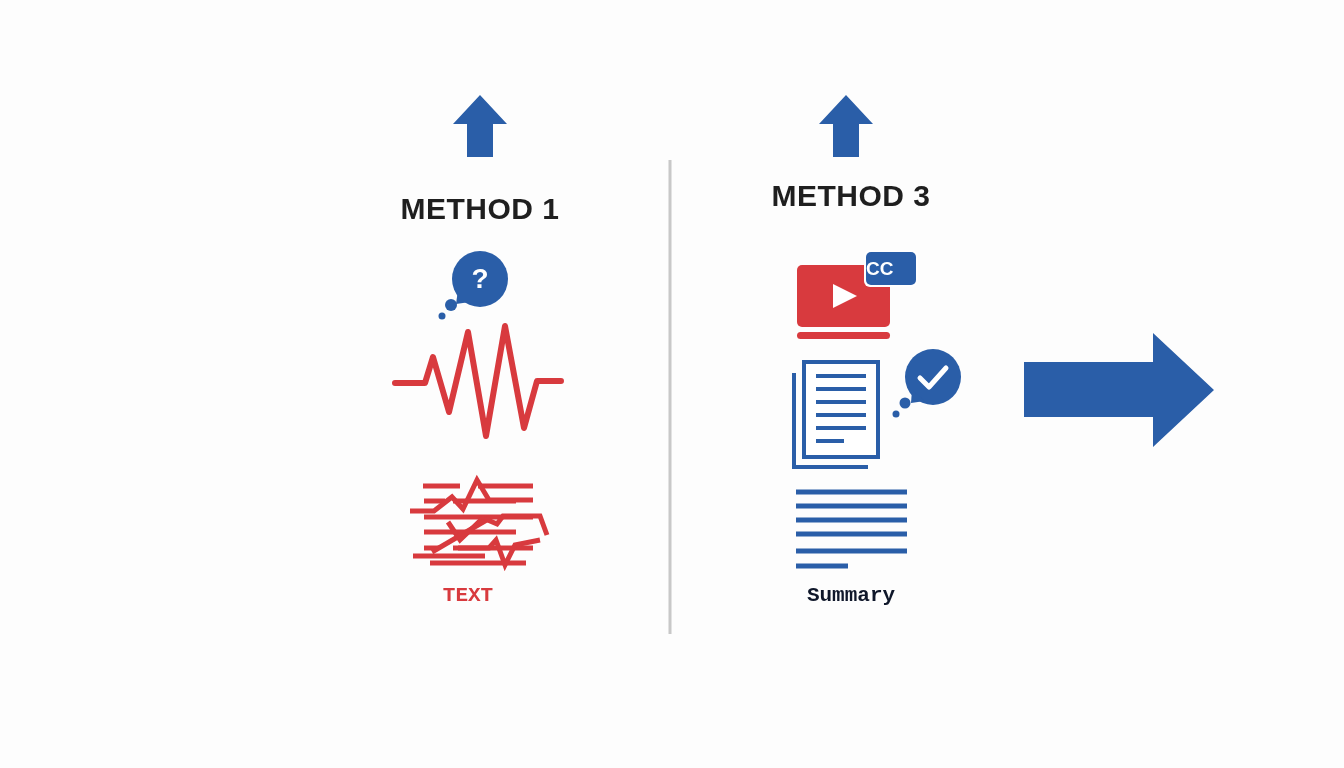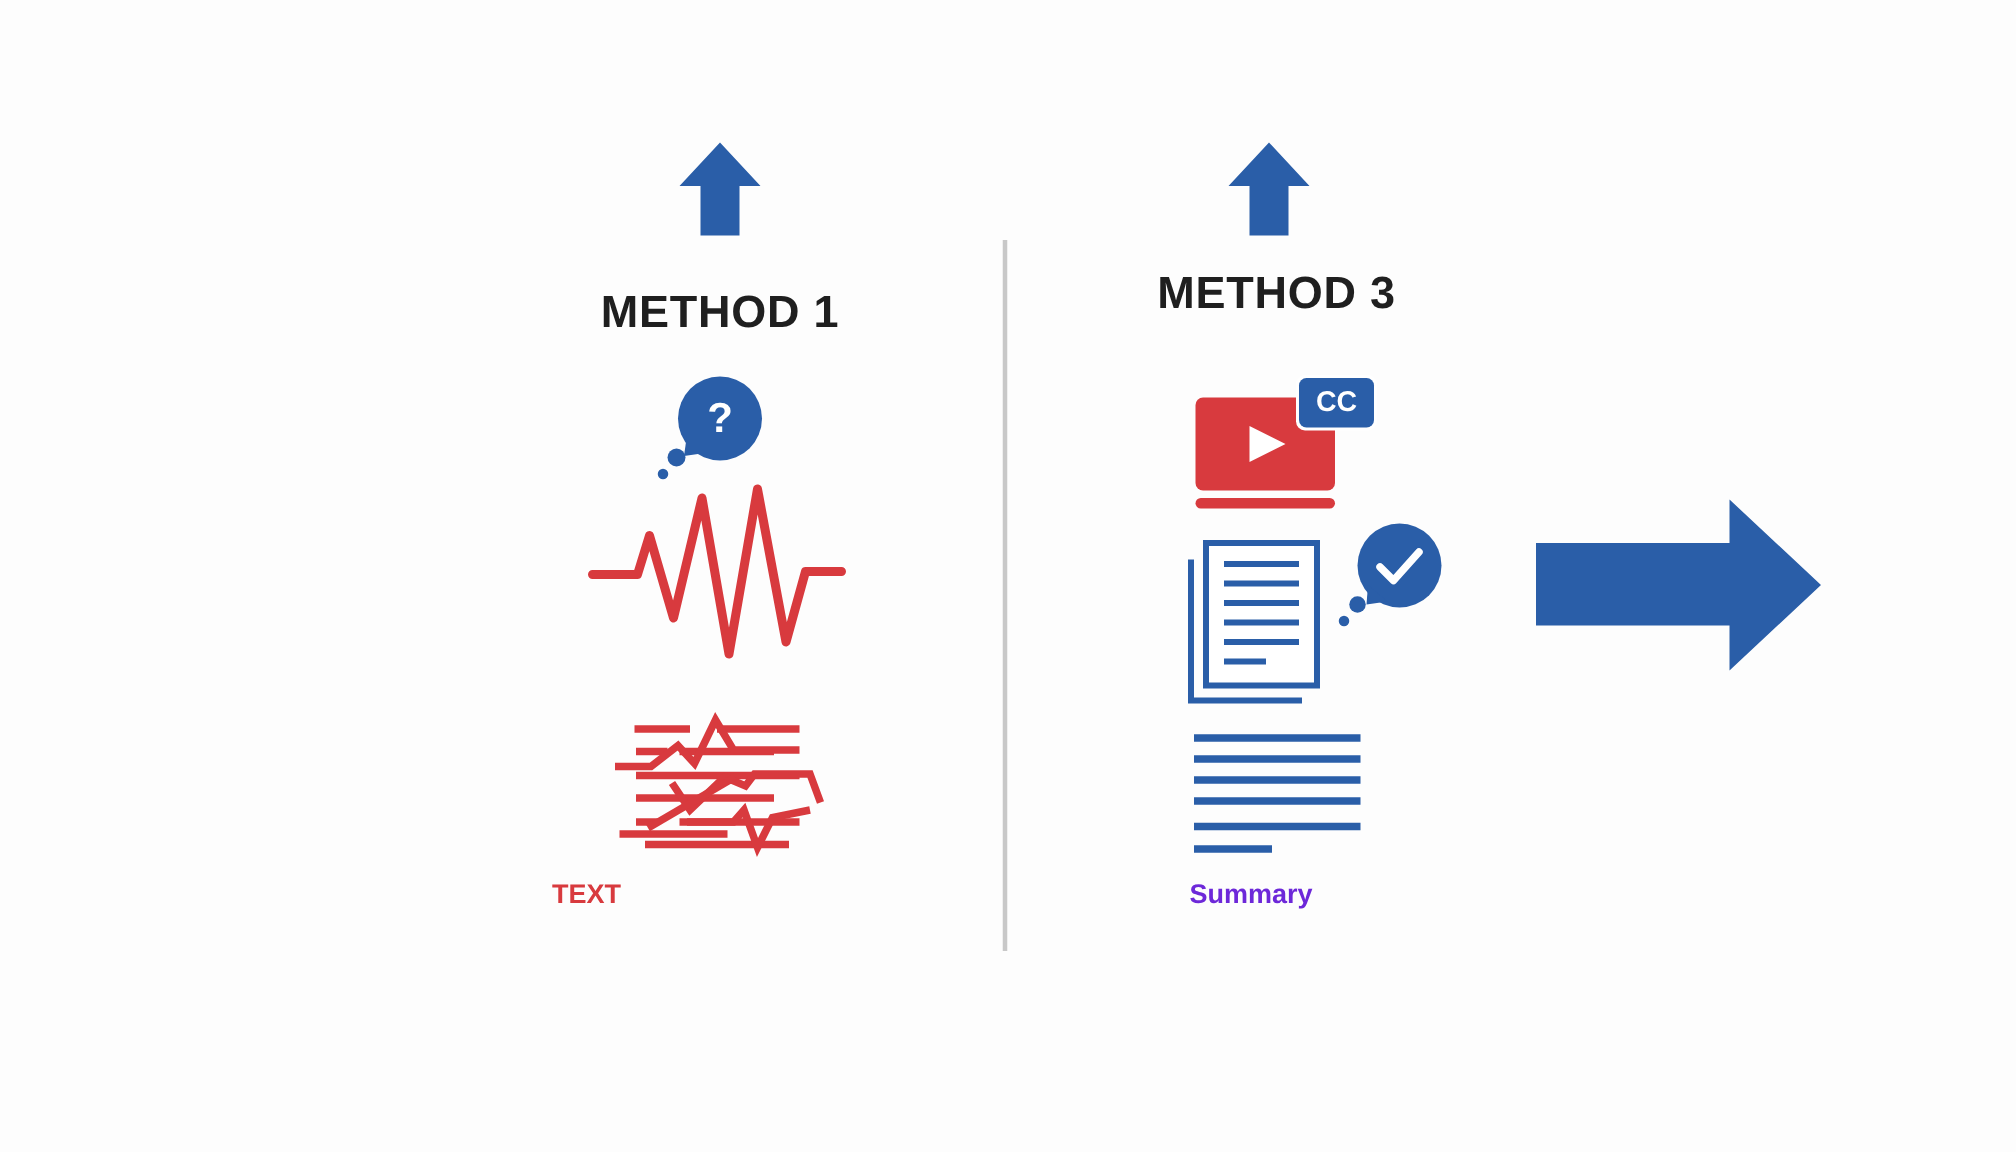--- a/index.html
+++ b/index.html
@@ -28,31 +28,31 @@
       font-size: 30px;
       letter-spacing: 0.5px;
       color: #1f1f1f;
       text-align: center;
       width: 240px;
       line-height: 34px;
     }
     .caption {
       position: absolute;
       font-weight: 700;
-      font-size: 18px;
-      text-align: left;
+      font-size: 21px;
+      text-align: center;
       width: 200px;
       line-height: 24px;
+      font-family: Liberation Mono, monospace;
     }
     .cc-label {
       position: absolute;
       font-weight: 700;
       font-size: 19px;
       color: #ffffff;
-      text-align: center;
       width: 50px;
       line-height: 33px;
     }
   </style>
 </head>
 <body>
 
 <div id="stage">
 
   <svg class="canvas" viewBox="0 0 1344 768" xmlns="http://www.w3.org/2000/svg">
@@ -140,19 +140,19 @@
       <polygon points="1024,362 1153,362 1153,333 1214,390 1153,447 1153,417 1024,417" fill="#2a5ea8"></polygon>
     </g>
   </svg>
 
   <div class="title" style="left:360px; top:192px;">METHOD 1</div>
 
   <div class="title" style="left:731px; top:179px;">METHOD 3</div>
 
   <div class="caption" style="left:368px; top:584px; color:#d83a3e;">TEXT</div>
 
-  <div class="caption" style="left:793px; top:584px; color:#6d28d9;">Summary</div>
+  <div class="caption" style="left:751px; top:584px; color:#0f172a;">Summary</div>
 
   <div class="cc-label" style="left:866px; top:252px;">CC</div>
 
   <div style="position:absolute; left:466px; top:262px; width:28px; text-align:center; color:#ffffff; font-weight:700; font-size:28px; line-height:34px;">?</div>
 
 </div>
 
 </body></html>

